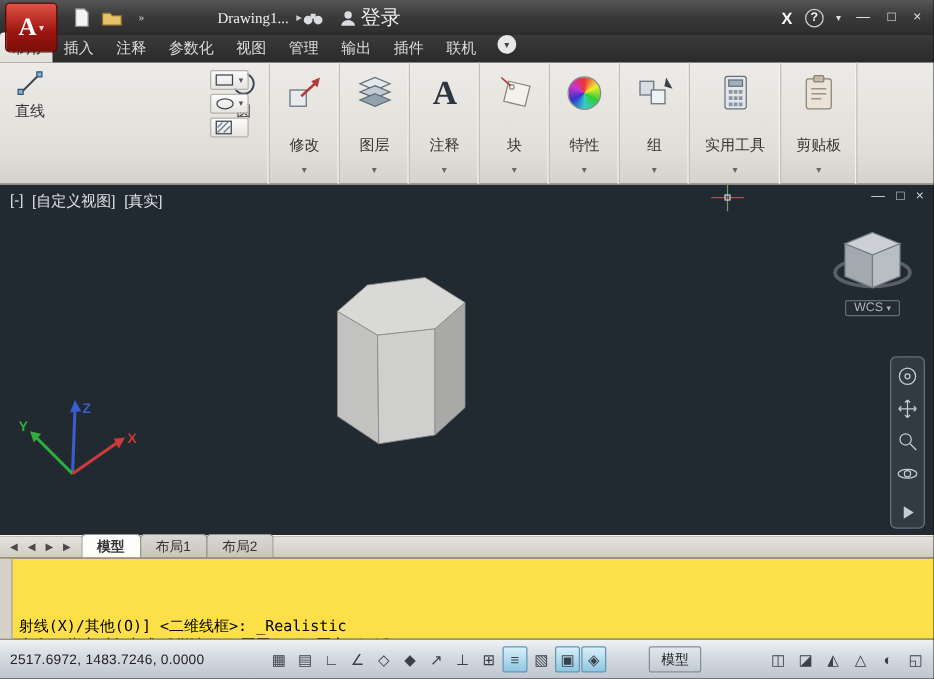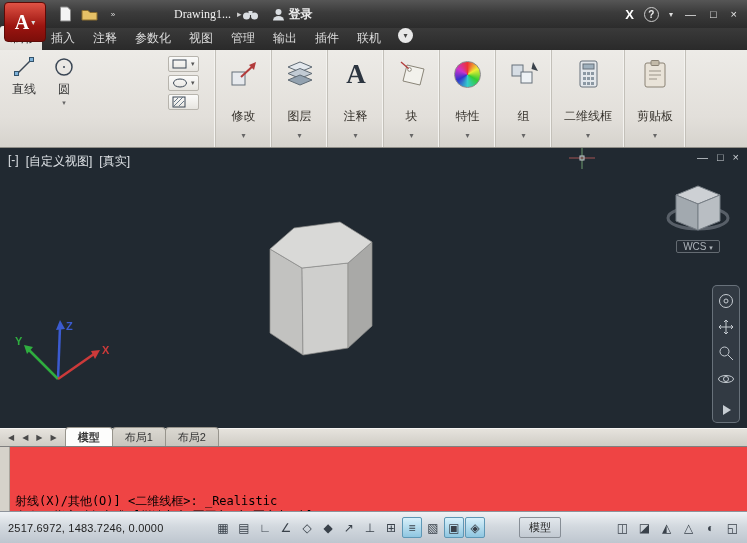--- a/index.html
+++ b/index.html
@@ -16,21 +16,21 @@
     display:flex;align-items:center;justify-content:center;gap:2px;color:#fff;}
   .appA{font-size:20px;font-weight:bold;font-family:"Liberation Serif","DejaVu Serif",serif;}
   .chev{font-size:8px;color:#ddd;}
   .qat{display:flex;align-items:center;gap:6px;margin-left:6px;}
   .qbtn{display:flex;align-items:center;justify-content:center;min-width:18px;height:20px;cursor:default;}
   .doctitle{margin-left:52px;font-size:12px;color:#f0f0f0;font-family:Liberation Serif, serif;}
   .tflyout{margin-left:6px;font-size:9px;color:#ccc;}
   .searchbox{margin-left:28px;width:168px;height:17px;border:1px solid #1d1d1d;border-radius:2px;
     font-size:11px;padding:0 5px;background:#fff;color:#333;}
   .searchbox::placeholder{font-style:italic;color:#8b8b8b;}
-  .login{display:flex;align-items:center;gap:4px;margin-left:12px;font-size:12px;color:#eee;font-weight:bold;}
+  .login{display:flex;align-items:center;gap:4px;margin-left:12px;font-size:16px;color:#eee;}
   .tright{margin-left:auto;display:flex;align-items:center;gap:10px;margin-right:8px;}
   .xbadge{font-weight:bold;font-size:13px;color:#fff;}
   .helpbtn{width:15px;height:15px;border:1px solid #ccc;border-radius:50%;display:flex;align-items:center;
     justify-content:center;font-size:10px;font-weight:bold;color:#eee;}
   .winbtn{font-size:11px;color:#e8e8e8;padding:0 2px;}
 
   
   .tabrow{position:absolute;left:0;top:28px;width:747px;height:22px;background:linear-gradient(#3a3a3a,#2a2a2a);
     display:flex;align-items:flex-start;}
   .tabs{display:flex;align-items:flex-end;height:100%;}
@@ -38,21 +38,21 @@
   .tab.active{background:linear-gradient(#f0efec,#e2dfda);color:#222;border-radius:3px 3px 0 0;}
   .ribbon-min{margin-left:8px;width:15px;height:15px;border-radius:50%;background:#e8e8e8;color:#444;
     display:flex;align-items:center;justify-content:center;font-size:8px;margin-bottom:3px;}
 
   
   .ribbon{position:absolute;left:0;top:50px;width:747px;height:98px;
     background:linear-gradient(#edebe7 0%,#e2dfda 70%,#d6d3cd 100%);
     border-bottom:1px solid #8f8d87;display:flex;}
   .panel{border-right:1px solid #c3c0b9;box-shadow:inset -1px 0 0 #f4f3f0;position:relative;}
   .drawp{width:216px;}
-  .tools{display:flex;padding:5px 0 0 4px;}
+  .tools{display:flex;padding:5px 0 0 4px;justify-content:space-between;}
   .tool{width:40px;display:flex;flex-direction:column;align-items:center;color:#333;}
   .tool svg{width:24px;height:24px;}
   .tlbl{font-size:12px;margin-top:2px;white-space:nowrap;}
   .tchev{font-size:7px;color:#666;font-style:normal;margin-top:1px;}
   .sidecol{position:absolute;left:168px;top:6px;display:flex;flex-direction:column;gap:3px;}
   .mini{display:flex;align-items:center;gap:3px;padding:1px 3px;border:1px solid #b7b4ad;border-radius:2px;
     background:linear-gradient(#fbfbfa,#e7e5e0);}
   .mini i{font-size:7px;color:#555;font-style:normal;}
   .plabel{position:absolute;bottom:3px;left:0;right:0;text-align:center;font-size:12px;color:#44403a;}
   .plabel i{font-style:normal;font-size:8px;color:#666;}
@@ -83,21 +83,21 @@
   .layoutbar{position:absolute;left:0;top:428px;width:747px;height:18px;
     background:linear-gradient(#e6e3dd,#cfccc5);border-top:1px solid #f6f5f3;
     display:flex;align-items:center;font-size:11px;color:#333;padding-left:4px;}
   .lnav{font-size:8px;color:#4a4a4a;padding:0 4px;}
   .ltabs{display:flex;align-items:flex-end;height:100%;margin-left:4px;}
   .ltab{padding:2px 12px 1px;border:1px solid #97948c;border-bottom:none;margin-right:-1px;
     background:linear-gradient(#dbd8d1,#c8c5be);border-radius:4px 4px 0 0;}
   .ltab.active{background:#fdfdfc;font-weight:bold;}
 
   
-  .cmdwin{position:absolute;left:0;top:446px;width:747px;height:65px;background:#ef4444;border-top:1px solid #7f7f7f;}
+  .cmdwin{position:absolute;left:0;top:446px;width:747px;height:65px;background:#fde047;border-top:1px solid #7f7f7f;}
   .cmdstrip{position:absolute;left:0;top:0;bottom:0;width:10px;background:#d6d2ca;border-right:1px solid #a9a59d;}
   .cmdlines{margin-left:15px;padding-top:2px;font-family:"DejaVu Sans Mono","Liberation Mono",monospace;
     font-size:12px;line-height:15px;color:#000;white-space:pre;}
 
   
   .statusbar{position:absolute;left:0;top:511px;width:747px;height:32px;
     background:linear-gradient(#eff2f5 0%,#d3d9df 45%,#bec6cf 100%);
     border-top:1px solid #8d939b;display:flex;align-items:center;font-size:11px;color:#222;}
   .coords{margin-left:8px;width:205px;letter-spacing:.2px;}
   .toggles{display:flex;gap:1px;}
@@ -296,21 +296,21 @@
               <rect x="18" y="13" width="3" height="3"></rect>
           <rect x="10" y="18" width="3" height="3"></rect>
               <rect x="14" y="18" width="3" height="3"></rect>
               <rect x="18" y="18" width="3" height="3"></rect>
           <rect x="10" y="23" width="3" height="3"></rect>
               <rect x="14" y="23" width="3" height="3"></rect>
               <rect x="18" y="23" width="3" height="3"></rect>
         </g>
       </svg>
         </div>
-      <div class="plbl">二维线框</div>
+      <div class="plbl">实用工具</div>
       <div class="pchev">▾</div>
     </div>
 
     <div class="panel pcol">
       <div class="picon">
           <svg width="30" height="30">
         <rect x="5" y="4" width="20" height="24" rx="2" fill="#e9e3d8" stroke="#8a8274"></rect>
         <rect x="11" y="1.5" width="8" height="5" rx="1" fill="#c3baa8" stroke="#8a8274"></rect>
         <path d="M9 12h12M9 16h12M9 20h8" stroke="#9a9488" stroke-width="1.2"></path>
       </svg>

